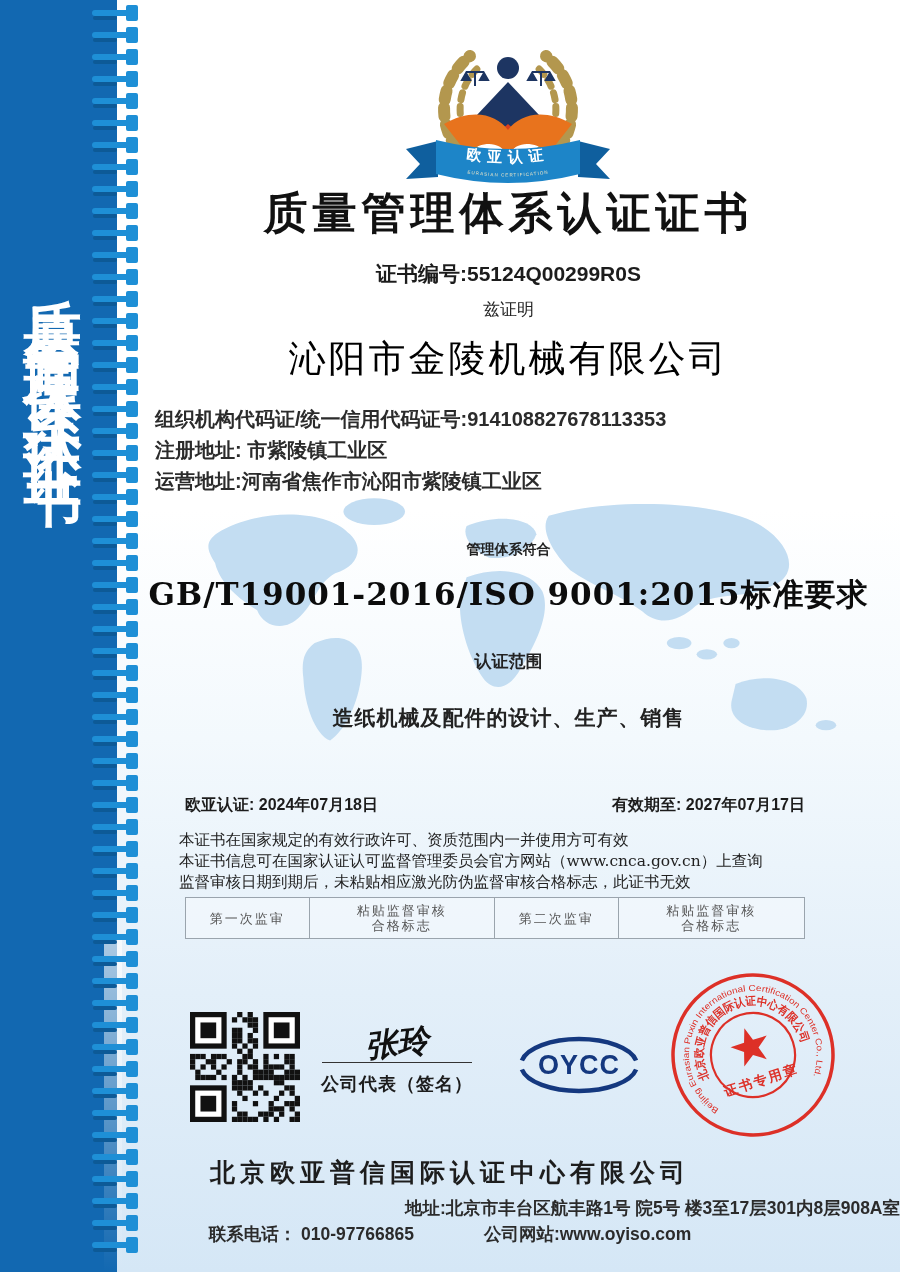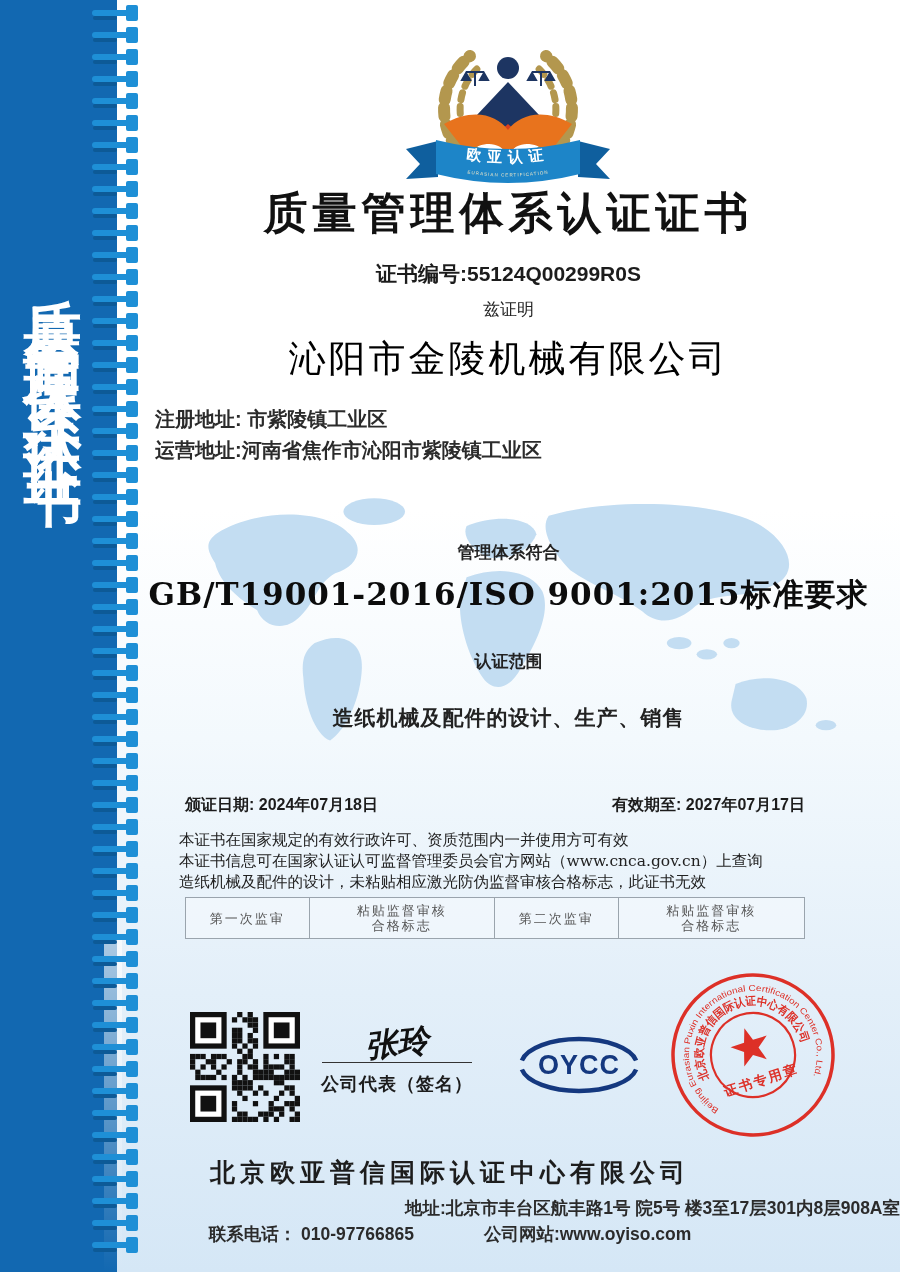--- a/index.html
+++ b/index.html
@@ -27,21 +27,21 @@
 
   .logo { left:373px; top:28px; width:270px; height:160px; z-index:2; }
 
   .title { top:184px; font-size:44px; font-weight:bold; color:#111; letter-spacing:5px; }
   .cert-no { top:260px; font-size:21px; color:#1c1c1c; font-weight:600; }
   .certify { top:298px; font-size:17px; color:#222; }
   .company { top:334px; font-size:37px; color:#000; font-family:"DejaVu Serif",serif; letter-spacing:3px; }
 
   .info-block { left:155px; top:404px; width:660px; font-size:20px; font-weight:600; color:#2b2b2b; line-height:31px; text-align:left; }
 
-  .conform { top:541px; font-size:17px; font-weight:600; color:#222; }
+  .conform { top:541px; font-size:14px; font-weight:600; color:#222; }
   .standard { top:574px; font-size:31px; font-weight:bold; color:#0c0c0c; font-family:"DejaVu Serif",serif; letter-spacing:1px; }
   .scope-label { top:650px; font-size:17px; font-weight:600; color:#222; }
   .scope { top:704px; font-size:21px; font-weight:600; color:#222; letter-spacing:1px; }
 
   .date-left  { left:185px; top:795px; font-size:16px; color:#1c1c1c; font-weight:600; }
   .date-right { right:95px; top:795px; font-size:16px; color:#1c1c1c; font-weight:600; }
 
   .notes { left:179px; top:830px; width:600px; font-family:"DejaVu Serif",serif; font-size:15.5px; color:#222; line-height:21px; text-align:left; }
 
   .audit-table { left:185px; top:897px; width:620px; height:42px; display:flex; border:1px solid #9aa4ad; background:rgba(255,255,255,.35);text-align:right; }
@@ -190,36 +190,37 @@
       </text>
     </g>
   </svg>
 
   <div class="abs center-col title">质量管理体系认证证书</div>
   <div class="abs center-col cert-no">证书编号:55124Q00299R0S</div>
   <div class="abs center-col company">沁阳市金陵机械有限公司</div>
   <div class="abs center-col certify">兹证明</div>
 
   <div class="abs info-block">
+    <div>组织机构代码证/统一信用代码证号:914108827678113353</div>
     <div>注册地址: 市紫陵镇工业区</div>
     <div>运营地址:河南省焦作市沁阳市紫陵镇工业区</div>
   </div>
 
   <div class="abs center-col conform">管理体系符合</div>
   <div class="abs center-col standard">GB/T19001-2016/ISO 9001:2015标准要求</div>
   <div class="abs center-col scope-label">认证范围</div>
   <div class="abs center-col scope">造纸机械及配件的设计、生产、销售</div>
 
-  <div class="abs date-left">颁证日期: 2024年07月18日</div>
+  <div class="abs date-left">欧亚认证: 2024年07月18日</div>
   <div class="abs date-right">有效期至: 2027年07月17日</div>
 
   <div class="abs notes">
     <div>本证书在国家规定的有效行政许可、资质范围内一并使用方可有效</div>
     <div>本证书信息可在国家认证认可监督管理委员会官方网站（www.cnca.gov.cn）上查询</div>
-    <div>造纸机械及配件的设计，未粘贴相应激光防伪监督审核合格标志，此证书无效</div>
+    <div>监督审核日期到期后，未粘贴相应激光防伪监督审核合格标志，此证书无效</div>
   </div>
 
   <div class="abs audit-table">
     <div class="audit-cell w20">
       <span>第一次监审</span>
     </div>
     <div class="audit-cell w30">
       <span>粘贴监督审核</span>
       <span>合格标志</span>
     </div>

